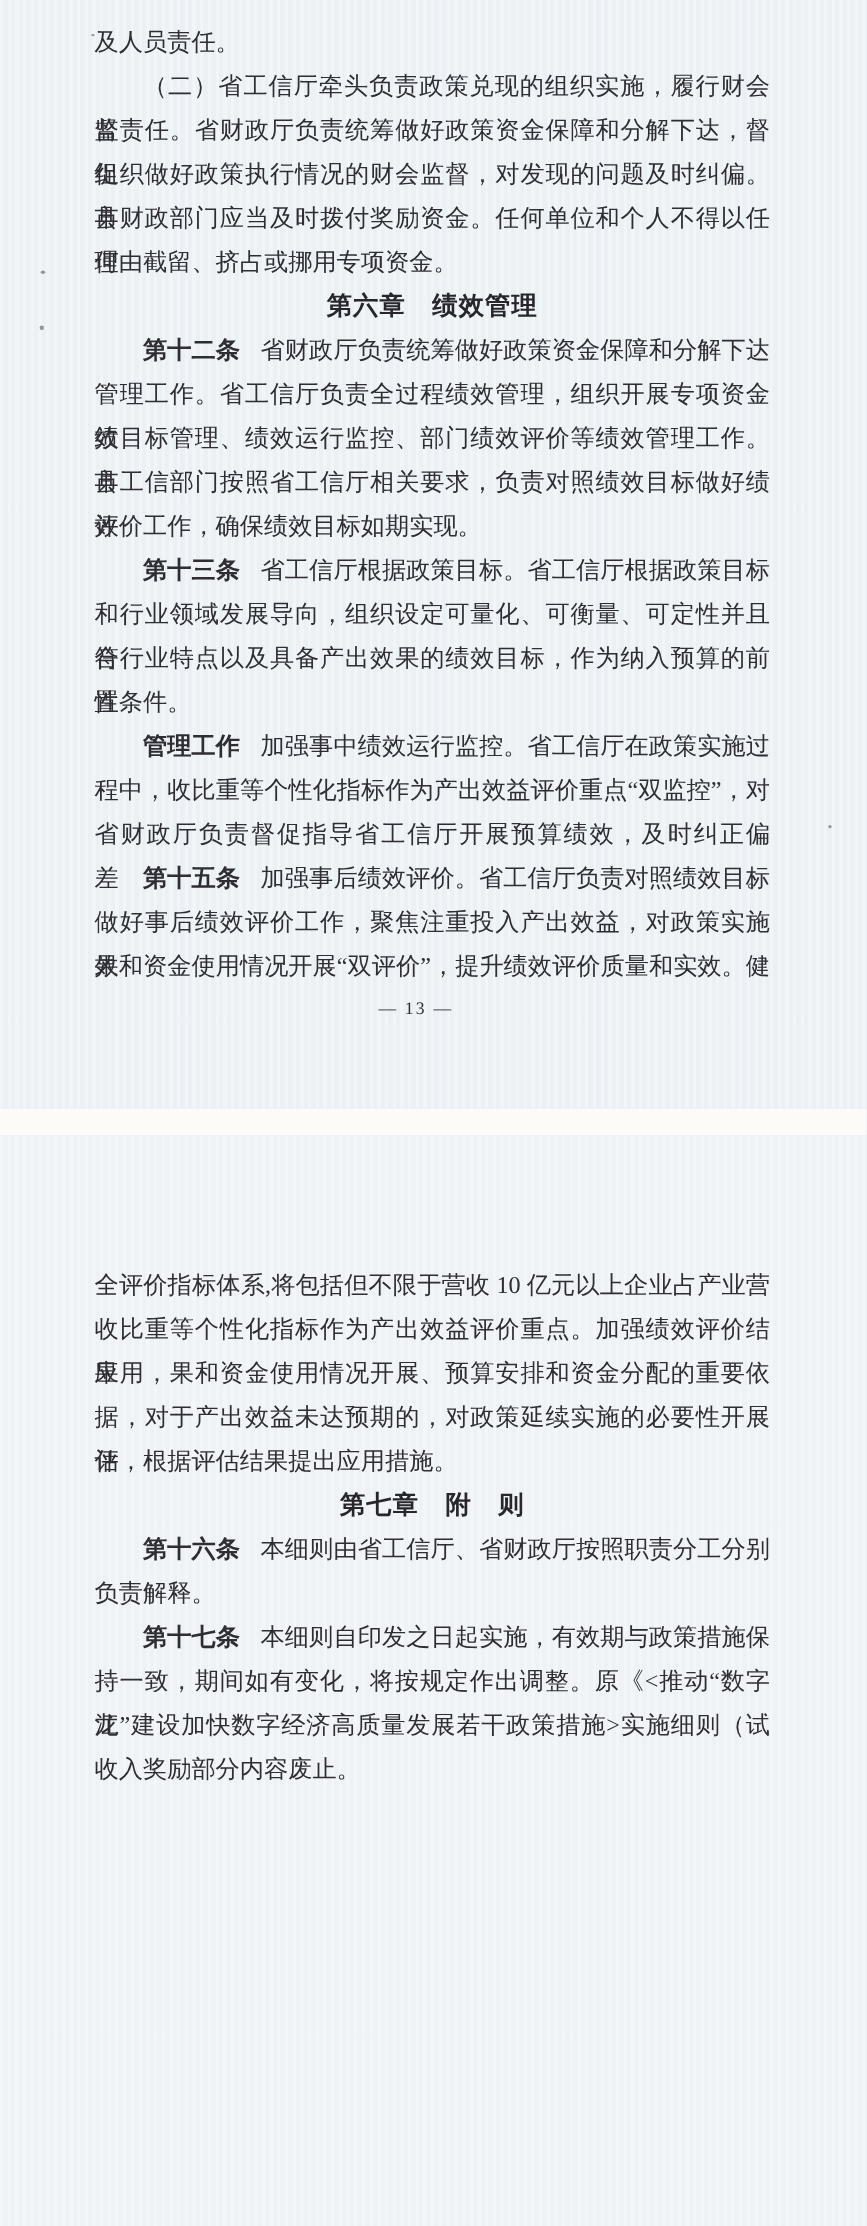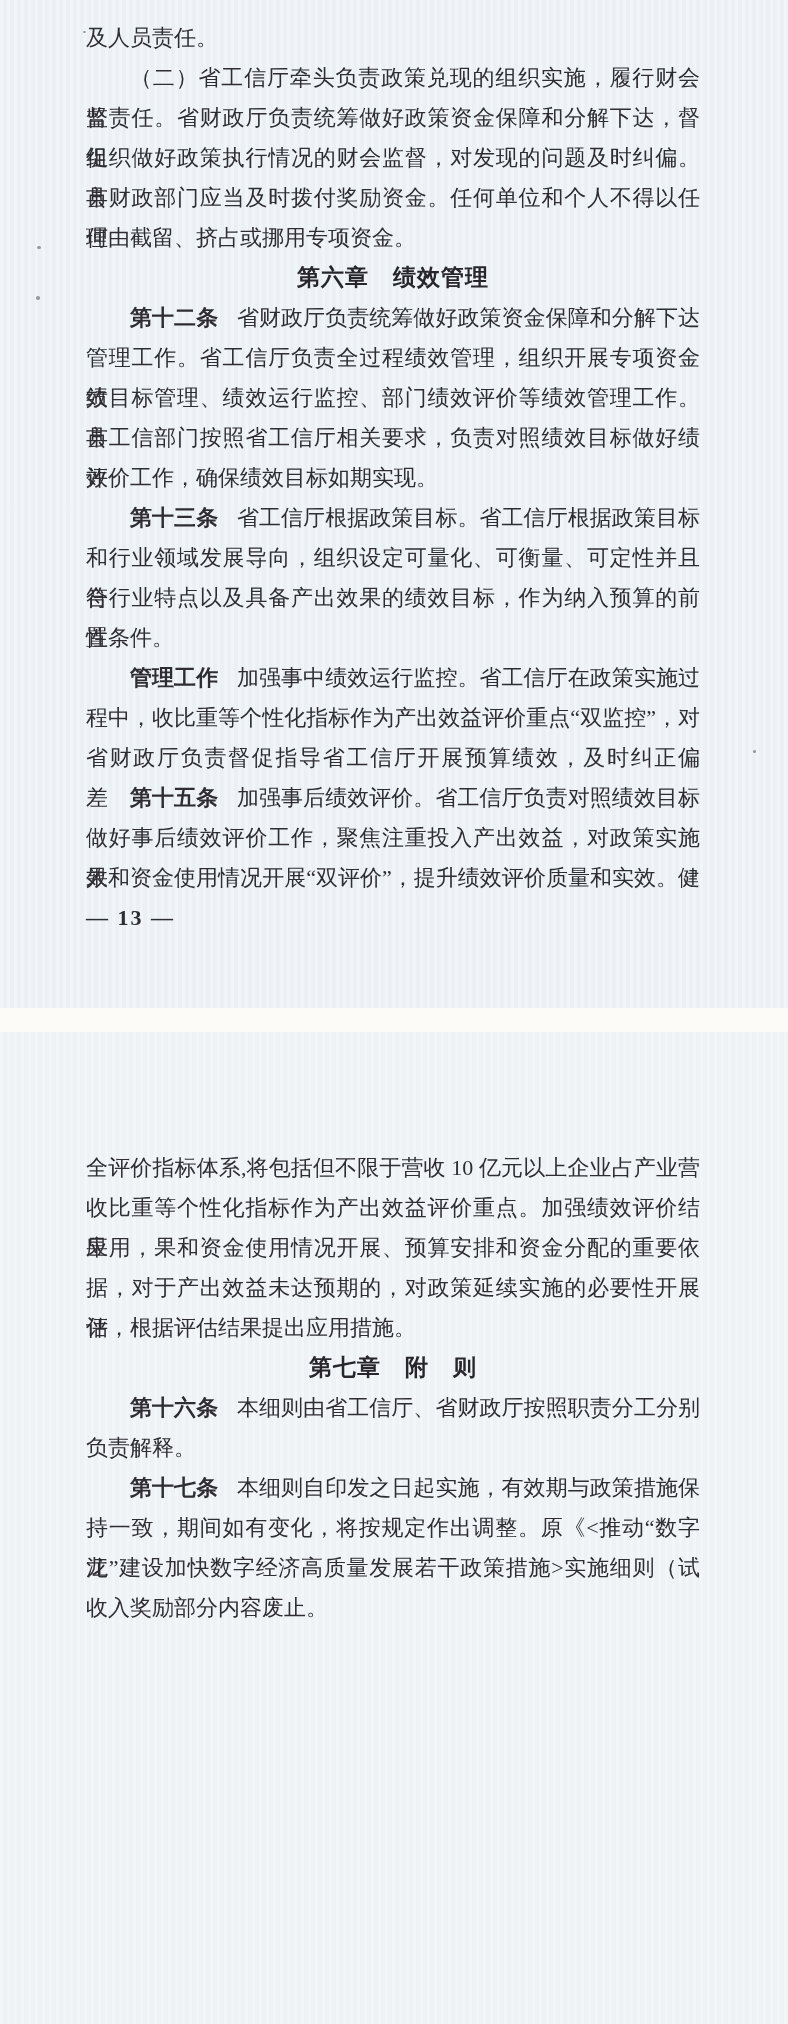--- a/index.html
+++ b/index.html
@@ -33,25 +33,24 @@
   .ind{text-indent:2em;}
   .term{font-weight:bold;margin-right:0.85em;}
   .heading{
     font-weight:bold;
     text-align:center;
     font-size:23px;
     color:#26262c;
     letter-spacing:1px;
   }
   .pagenum{
-    text-align:left;
+    text-align:center;
     padding-right:30px;
-    font-size:22px;
+    font-size:16px;
     letter-spacing:2px;
-    font-weight:bold;
   }
   .speck{
     position:absolute;border-radius:50%;
     background:#4a4a52;opacity:.55;
   }
 </style>
 </head>
 <body>
 
 <div class="page" id="page1">

